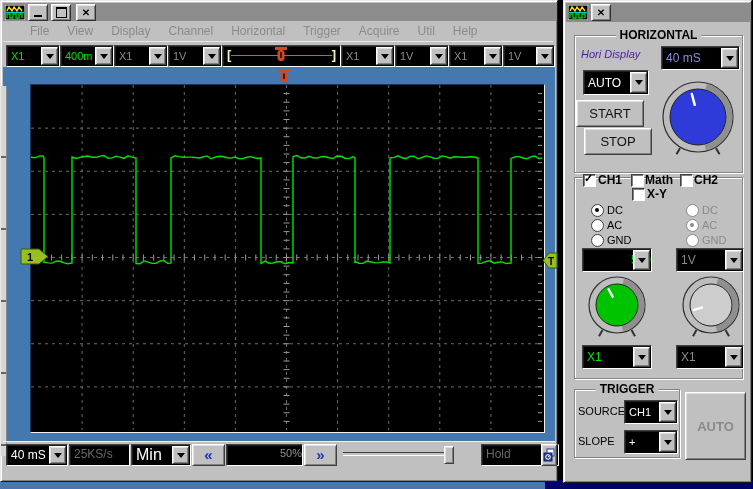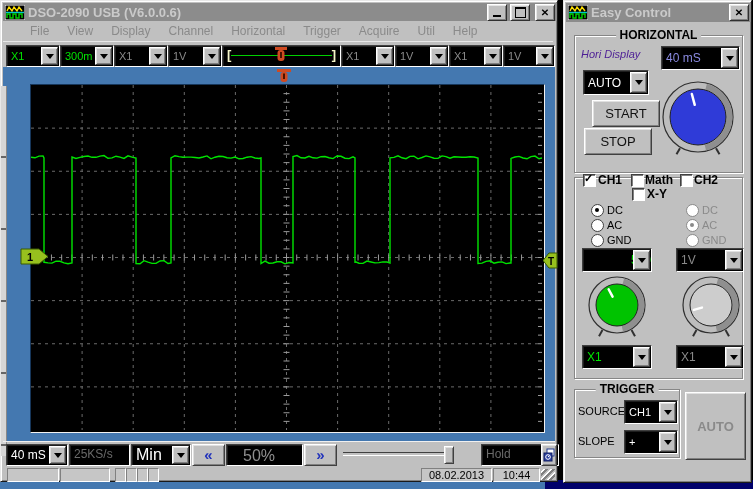--- a/index.html
+++ b/index.html
@@ -58,21 +58,20 @@
 
   <div class="abs win" style="left:0;top:0;width:556px;height:480px;">
 
     <div class="abs titlebar" style="left:2px;top:2px;width:550px;height:18px;">
       <svg width="20" height="15" viewBox="0 0 20 15">
         <rect x="0" y="0" width="20" height="15" fill="#000" stroke="#fff" stroke-width="1"></rect>
         <polyline points="2,6 4,2 7,6 9,2 12,6 14,2 17,6" fill="none" stroke="#ffe000" stroke-width="1.4"></polyline>
         <line x1="1" y1="7.5" x2="19" y2="7.5" stroke="#00c8c8" stroke-width="1.4"></line>
         <polyline points="2,13 2,9 5,9 5,13 8,13 8,9 11,9 11,13 14,13 14,9 17,9 17,13" fill="none" stroke="#00d000" stroke-width="1.4"></polyline>
       </svg>
-      <span class="title-text">DSO-2090 USB (V6.0.0.6)</span>
       <span class="winbtn">
           <span class="glyph-min"></span>
         </span>
       <span class="winbtn">
           <span class="glyph-max"></span>
         </span>
       <span class="winbtn" style="margin-left:2px;">✕</span>
     </div>
 
     <div class="abs" style="left:20px;top:21px;width:550px;height:19px;display:flex;">
@@ -88,21 +87,21 @@
     </div>
 
     <div class="abs" style="left:2px;top:40px;width:550px;height:26px;border-top:1px solid #e8e8e8;"></div>
     <div class="abs combo sunkenblk" style="left:5px;top:44px;width:52px;height:20px;">
       <span class="val t-green">X1</span>
         <span class="dd">
           <span class="tri"></span>
         </span>
     </div>
     <div class="abs combo sunkenblk" style="left:59px;top:44px;width:52px;height:20px;">
-      <span class="val t-green">300m</span>
+      <span class="val t-green">400m</span>
         <span class="dd">
           <span class="tri"></span>
         </span>
     </div>
     <div class="abs combo sunkenblk" style="left:113px;top:44px;width:52px;height:20px;">
       <span class="val t-gray">X1</span>
         <span class="dd">
           <span class="tri"></span>
         </span>
     </div>
@@ -330,84 +329,72 @@
     <div class="abs combo sunkenblk" style="left:130px;top:443px;width:58px;height:20px;">
       <span class="val t-white" style="font-size:16px;">Min</span>
         <span class="dd">
           <span class="tri"></span>
         </span>
     </div>
     <div class="abs raised btn" style="left:191px;top:443px;width:31px;height:20px;">
         <span class="chevbtn">«</span>
       </div>
     <div class="abs sunkenblk" style="left:225px;top:443px;width:75px;height:20px;">
-      <span class="abs t-mid" style="left:16px;right:0;top:2px;text-align:left;font-size:16px;">50%</span>
+      <span class="abs t-mid" style="left:16px;right:0;top:2px;text-align:right;font-size:11px;">50%</span>
     </div>
     <div class="abs raised btn" style="left:303px;top:443px;width:31px;height:20px;">
         <span class="chevbtn">»</span>
       </div>
     <div class="abs" style="left:340px;top:443px;width:118px;height:20px;">
       <div class="abs" style="left:2px;right:6px;top:8px;height:2px;border-top:1px solid #404040;border-bottom:1px solid #fff;"></div>
       <div class="abs raised" style="left:103px;top:2px;width:8px;height:16px;"></div>
     </div>
     <div class="abs sunkenblk" style="left:480px;top:443px;width:76px;height:20px;">
       <span class="abs t-dim" style="left:4px;top:2px;font-size:12px;">Hold</span>
     </div>
     <div class="abs raised btn" style="left:540px;top:443px;width:14px;height:20px;">
       <svg width="12" height="14" viewBox="0 0 12 14">
         <rect x="4" y="1" width="7" height="7" fill="#fff" stroke="#223a8c" stroke-width="1"></rect>
         <rect x="1" y="5" width="8" height="8" fill="#2b3f9e" stroke="#101f60" stroke-width="1"></rect>
         <circle cx="5" cy="9" r="2.3" fill="none" stroke="#fff" stroke-width="1"></circle>
         <line x1="5" y1="9" x2="6.3" y2="7.8" stroke="#fff" stroke-width="1"></line>
       </svg>
     </div>
 
-    <div class="abs" style="left:2px;top:465px;width:552px;height:14px;">
-      <span class="statuscell" style="left:4px;top:2px;width:50px;"></span>
-      <span class="statuscell" style="left:57px;top:2px;width:48px;"></span>
-      <span class="statuscell" style="left:112px;top:2px;width:9px;"></span>
-      <span class="statuscell" style="left:123px;top:2px;width:9px;"></span>
-      <span class="statuscell" style="left:134px;top:2px;width:9px;"></span>
-      <span class="statuscell" style="left:145px;top:2px;width:9px;"></span>
-      <span class="statuscell statustext" style="left:418px;top:2px;width:69px;">08.02.2013</span>
-      <span class="statuscell statustext" style="left:490px;top:2px;width:45px;">10:44</span>
-      <span class="abs grip" style="left:538px;top:3px;width:14px;height:11px;"></span>
-    </div>
   </div>
 
   <div class="abs win" style="left:563px;top:0;width:187px;height:481px;">
 
     <div class="abs titlebar" style="left:2px;top:2px;width:181px;height:19px;">
       <svg width="20" height="15" viewBox="0 0 20 15">
         <rect x="0" y="0" width="20" height="15" fill="#000" stroke="#fff" stroke-width="1"></rect>
         <polyline points="2,6 4,2 7,6 9,2 12,6 14,2 17,6" fill="none" stroke="#ffe000" stroke-width="1.4"></polyline>
         <line x1="1" y1="7.5" x2="19" y2="7.5" stroke="#00c8c8" stroke-width="1.4"></line>
         <polyline points="2,13 2,9 5,9 5,13 8,13 8,9 11,9 11,13 14,13 14,9 17,9 17,13" fill="none" stroke="#00d000" stroke-width="1.4"></polyline>
       </svg>
-      <span class="title-text">Easy Control</span>
       <span class="winbtn">✕</span>
     </div>
 
     <div class="abs groupbox" style="left:10px;top:34px;width:167px;height:136px;">
       <span class="legend">HORIZONTAL</span>
     </div>
     <span class="abs lbl" style="left:17px;top:47px;">Hori Display</span>
     <div class="abs combo sunkenblk" style="left:97px;top:45px;width:77px;height:22px;">
       <span class="val t-purple" style="font-size:12px;">40 mS</span>
         <span class="dd">
           <span class="tri"></span>
         </span>
     </div>
     <div class="abs combo sunkenblk" style="left:19px;top:69px;width:64px;height:23px;">
       <span class="val t-white" style="font-size:12px;">AUTO</span>
         <span class="dd">
           <span class="tri"></span>
         </span>
     </div>
-    <div class="abs raised btn" style="left:28px;top:99px;width:66px;height:25px;">START</div>
+    <div class="abs raised btn" style="left:12px;top:99px;width:66px;height:25px;">START</div>
     <div class="abs raised btn" style="left:20px;top:127px;width:66px;height:25px;">STOP</div>
     <svg class="abs" style="left:93px;top:72px;" width="82" height="94" viewBox="0 0 82 94">
         <line x1="22.999999999999986" y1="75.17691453623978" x2="19.499999999999982" y2="81.23909236273084" stroke="#303030" stroke-width="2"></line>
         <line x1="59" y1="75.17691453623979" x2="62.5" y2="81.23909236273086" stroke="#303030" stroke-width="2"></line>
         <circle cx="41" cy="44" r="35" fill="#bdbdbd" stroke="#303030" stroke-width="1.2"></circle>
         <circle cx="41" cy="44" r="31.5" fill="none" stroke="#8f8f8f" stroke-width="6" stroke-dasharray="83.12654161398592 197.92033717615698" transform="rotate(-75 41 44)"></circle>
         <circle cx="41" cy="44" r="28" fill="#2f3bd8" stroke="#202020" stroke-width="1"></circle>
         <line x1="37.738880031708234" y1="31.82933458875774" x2="34.84010672656" y2="21.010965334320172" stroke="#fff" stroke-width="2.5" stroke-linecap="round"></line>
       </svg>
 

